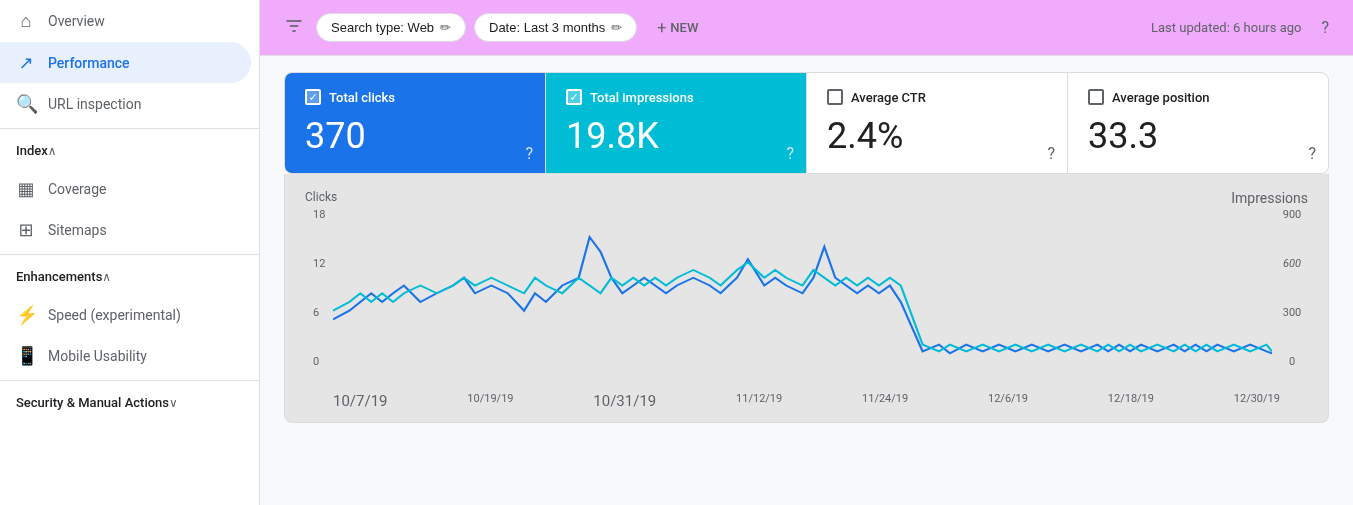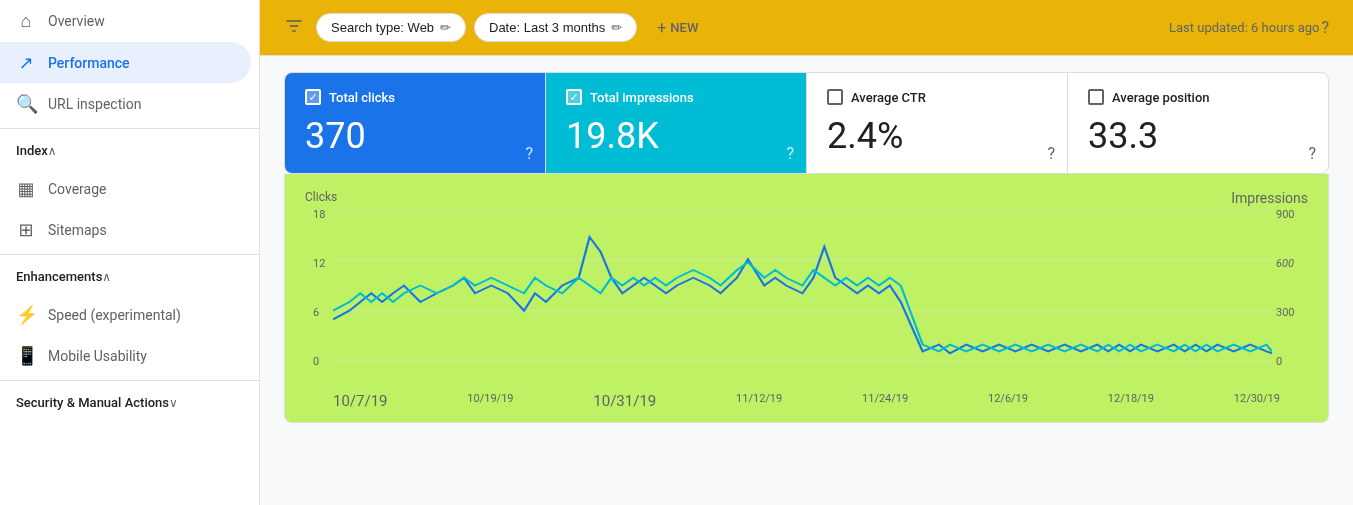--- a/index.html
+++ b/index.html
@@ -44,21 +44,21 @@
     
     .main {
       flex: 1;
       display: flex;
       flex-direction: column;
       overflow: hidden;
     }
 
     
     .topbar {
-      background: #eab308;
+      background: #f0abfc;
       border-bottom: 1px solid #e0e0e0;
       padding: 8px 24px;
       display: flex;
       align-items: center;
       gap: 8px;
       min-height: 56px;
     }
     .filter-icon { color: #5f6368; font-size: 18px; cursor: pointer; margin-right: 4px; }
     .pill-btn {
       display: flex;
@@ -83,21 +83,21 @@
       color: #5f6368;
       cursor: pointer;
       border-radius: 4px;
     }
     .last-updated {
       margin-left: auto;
       color: #5f6368;
       font-size: 13px;
       display: flex;
       align-items: center;
-      gap: 2px;
+      gap: 20px;
     }
     .help-icon { color: #5f6368; font-size: 16px; cursor: pointer; }
 
     
     .dashboard {
       flex: 1;
       overflow-y: auto;
       padding: 16px 24px;
     }
 
@@ -146,21 +146,21 @@
       bottom: 10px;
       right: 12px;
       color: rgba(255,255,255,0.8);
       font-size: 16px;
       cursor: pointer;
     }
     .metric-card:not(.active-blue):not(.active-teal) .metric-card-help { color: #5f6368; }
 
     
     .chart-container {
-      background: #bef264;
+      background: #e5e5e5;
       border: 1px solid #dadce0;
       border-top: none;
       border-radius: 0 0 8px 8px;
       padding: 16px 20px 12px;
     }
     .chart-wrapper {
       position: relative;
       height: 180px;
     }
     .chart-x-labels {
@@ -311,21 +311,21 @@
 
       <div class="chart-wrapper">
 
         <div style="position:absolute;left:8px;top:0;bottom:20px;display:flex;flex-direction:column;justify-content:space-between;width:24px;">
           <span style="font-size:11px;color:#5f6368;">18</span>
           <span style="font-size:11px;color:#5f6368;">12</span>
           <span style="font-size:11px;color:#5f6368;">6</span>
           <span style="font-size:11px;color:#5f6368;">0</span>
         </div>
 
-        <div style="position:absolute;right:0;top:0;bottom:20px;display:flex;flex-direction:column;justify-content:space-between;width:32px;text-align:left;">
+        <div style="position:absolute;right:0;top:0;bottom:20px;display:flex;flex-direction:column;justify-content:space-between;width:32px;text-align:center;">
           <span style="font-size:11px;color:#5f6368;">900</span>
           <span style="font-size:11px;color:#5f6368;font-style:italic;">600</span>
           <span style="font-size:11px;color:#5f6368;">300</span>
           <span style="font-size:11px;color:#5f6368;">0</span>
         </div>
 
         <svg class="chart" viewBox="0 0 860 160" preserveAspectRatio="none" style="position:absolute;left:28px;right:36px;width:calc(100% - 64px);height:155px;">
 
           <line x1="0" y1="0" x2="860" y2="0" stroke="#e0e0e0" stroke-width="0.5"></line>
           <line x1="0" y1="53" x2="860" y2="53" stroke="#e0e0e0" stroke-width="0.5"></line>

